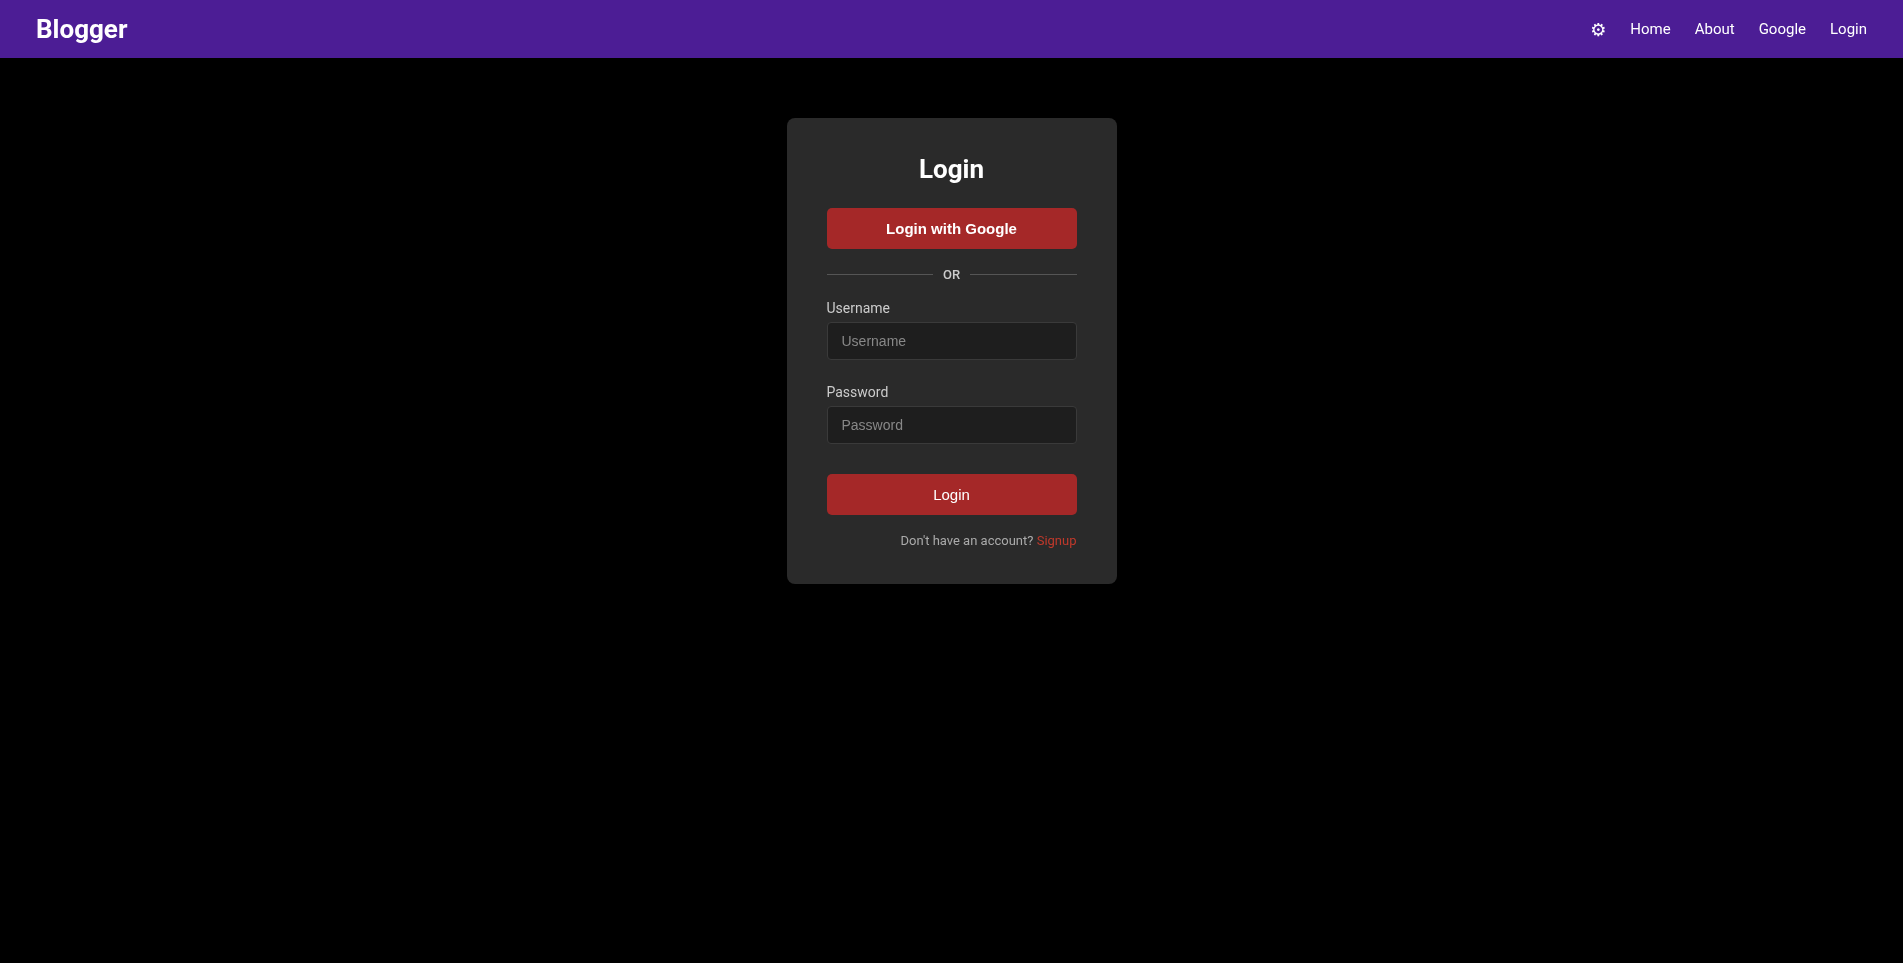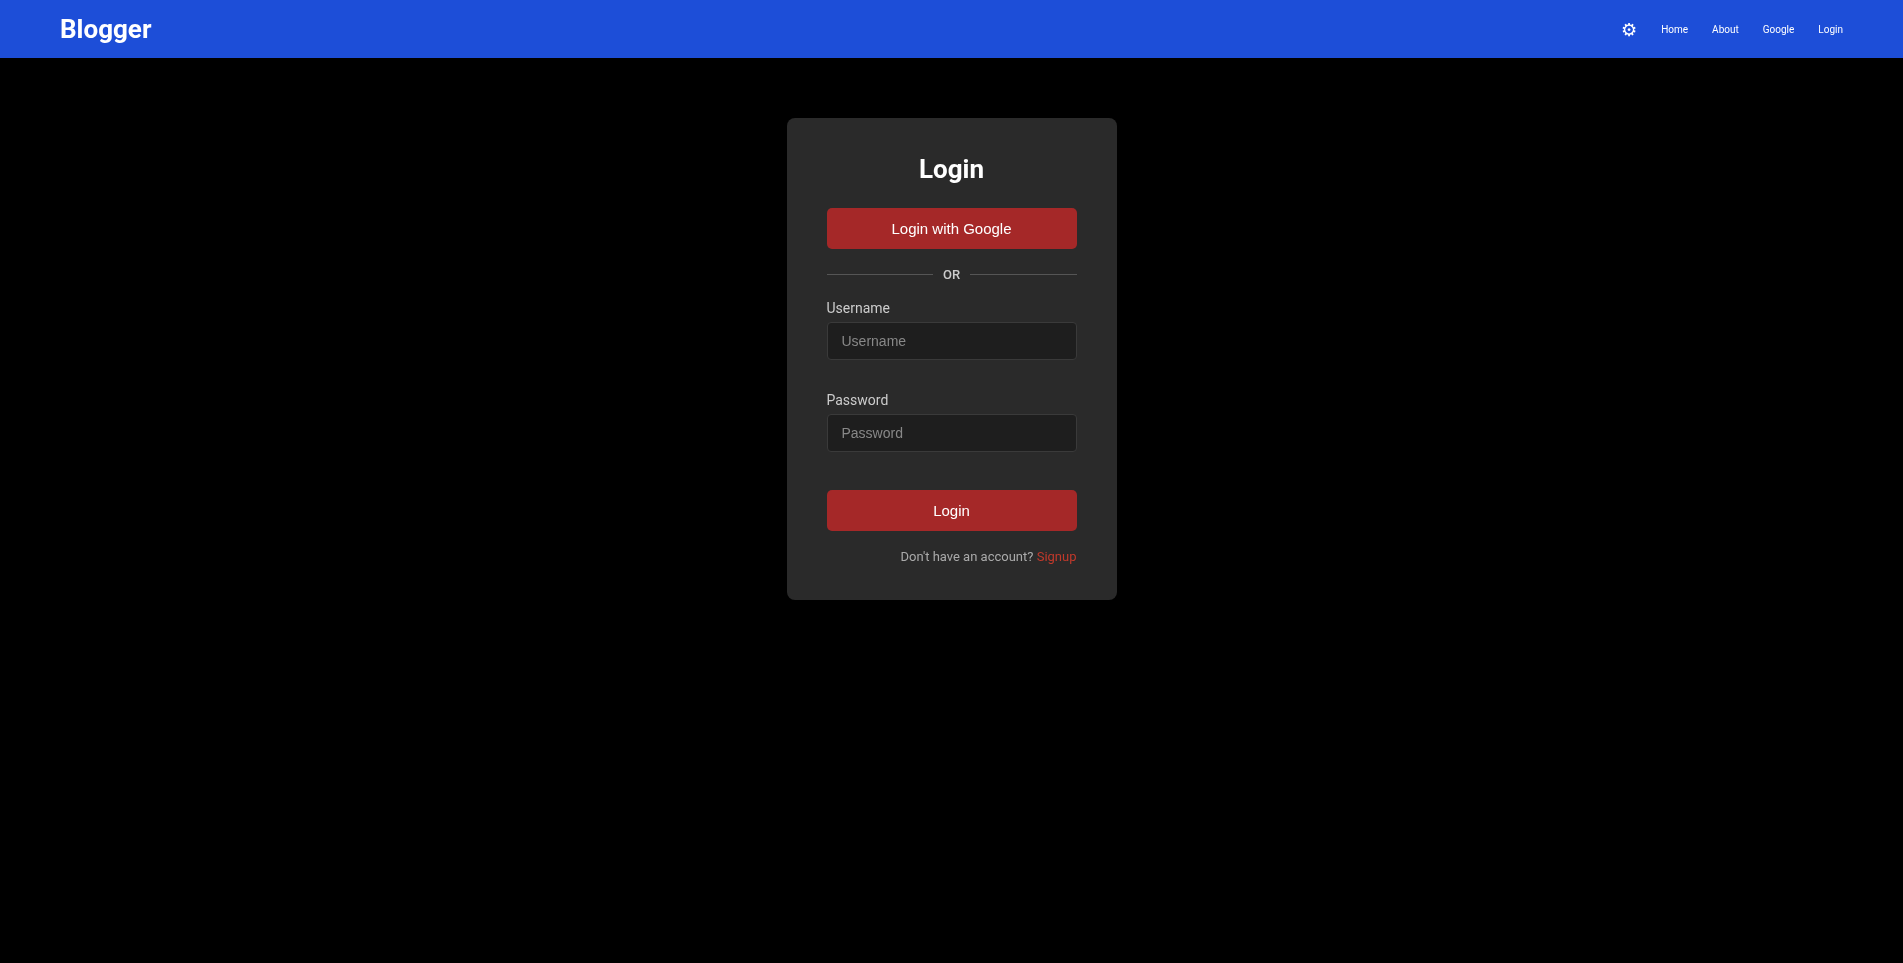--- a/index.html
+++ b/index.html
@@ -14,23 +14,23 @@
       font-family: -apple-system, BlinkMacSystemFont, 'Segoe UI', Roboto, sans-serif;
       min-height: 963px;
       width: 1903px;
     }
 
     
     .navbar {
       display: flex;
       align-items: center;
       justify-content: space-between;
-      padding: 0 60px;
+      padding: 0 36px;
       height: 58px;
-      background-color: #1d4ed8;
+      background-color: #4c1d95;
     }
 
     .navbar-brand {
       font-size: 26px;
       font-weight: bold;
       color: #ffffff;
     }
 
     .navbar-right {
       display: flex;
@@ -40,21 +40,21 @@
 
     .gear-icon {
       font-size: 18px;
       color: #ffffff;
       cursor: pointer;
     }
 
     .nav-link {
       color: #ffffff;
       text-decoration: none;
-      font-size: 10px;
+      font-size: 15px;
       cursor: pointer;
     }
 
     
     .main-content {
       display: flex;
       justify-content: center;
       align-items: flex-start;
       padding-top: 60px;
     }
@@ -77,21 +77,21 @@
 
     .btn-google {
       width: 100%;
       padding: 12px;
       background-color: #a52828;
       color: #ffffff;
       border: none;
       border-radius: 5px;
       font-size: 15px;
       cursor: pointer;
-      font-weight: 400;
+      font-weight: 700;
     }
 
     .or-divider {
       display: flex;
       align-items: center;
       margin: 18px 0;
       gap: 10px;
     }
 
     .or-divider .line {
@@ -100,21 +100,21 @@
       background-color: #555555;
     }
 
     .or-text {
       color: #cccccc;
       font-size: 13px;
       font-weight: 500;
     }
 
     .form-group {
-      margin-bottom: 32px;
+      margin-bottom: 24px;
     }
 
     .form-label {
       display: block;
       font-size: 14px;
       color: #cccccc;
       margin-bottom: 6px;
     }
 
     .form-input {

